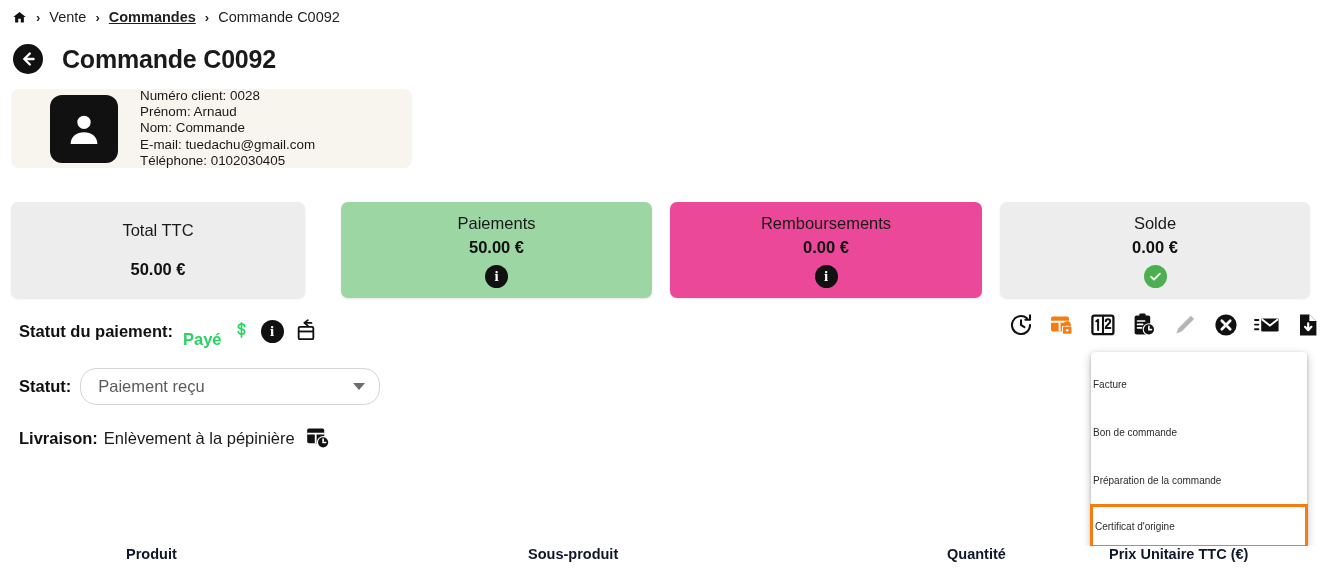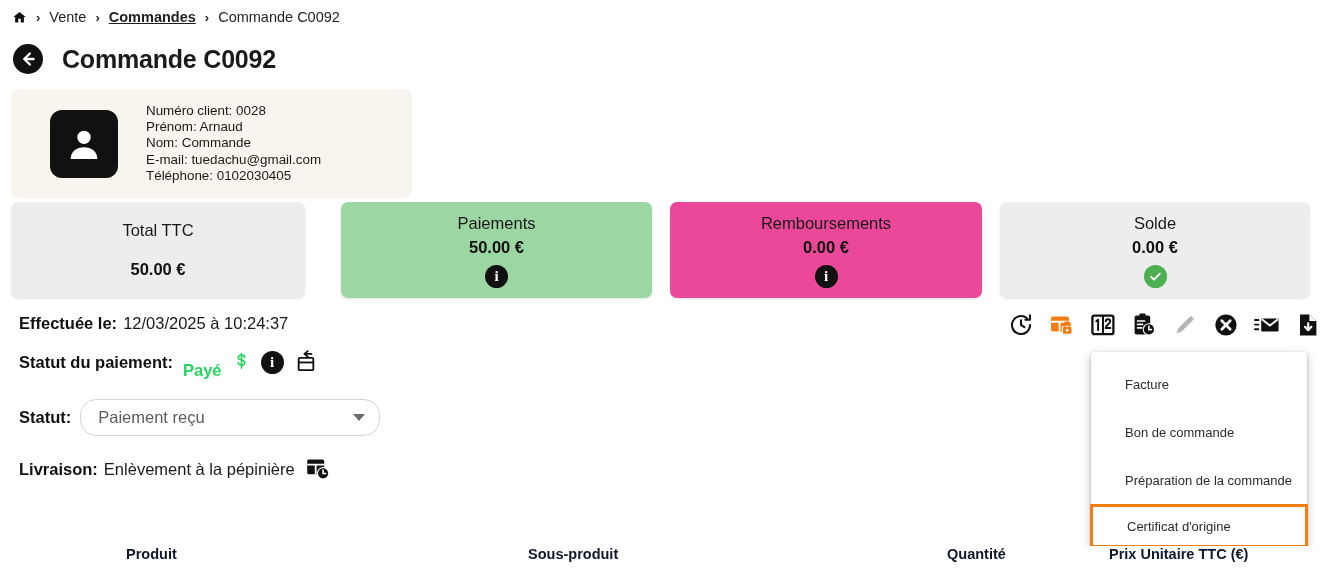--- a/index.html
+++ b/index.html
@@ -31,23 +31,23 @@
   .back-btn {
     width: 30px; height: 30px; border-radius: 50%;
     background: #111111; display: flex; align-items: center; justify-content: center;
     cursor: pointer; flex: none;
   }
   .page-title { font-size: 25px; font-weight: 700; letter-spacing: -0.2px; }
 
   
   .cust-card {
     position: absolute; left: 11px; top: 89px;
-    width: 401px; height: 109px;
+    width: 401px; height: 79px;
     background: #f7f5ee; border-radius: 8px;
-    display: flex; align-items: center; gap: 28px;
+    display: flex; align-items: center; gap: 22px;
     padding-left: 39px;
   }
   .cust-avatar {
     width: 68px; height: 68px; border-radius: 12px; background: #111111;
     display: flex; align-items: center; justify-content: center; flex: none;
   }
   .cust-lines { font-size: 13.4px; line-height: 16.1px; color: #1a1a1a; }
 
   
   .kpi {
@@ -104,21 +104,21 @@
 
   
   .menu {
     position: absolute; left: 1091px; top: 352px; width: 216px;
     background: #fff; border-radius: 4px;
     box-shadow: 0 3px 10px rgba(0,0,0,.26), 0 1px 3px rgba(0,0,0,.18);
     padding: 8px 0 0 0;
   }
   .menu-item {
     height: 48px; display: flex; align-items: center;
-    padding-left: 34px; font-size: 13px; color: #2b2b2b; cursor: pointer;
+    padding-left: 2px; font-size: 10px; color: #2b2b2b; cursor: pointer;
   }
   .menu-item.hl {
     border: 3px solid #f57c11; height: 44px; background: #fff;
     margin: 0 -1px;
   }
 
   
   .thead {
     position: absolute; left: 0; top: 546px; width: 1321px; height: 39px;
     background: #ffffff;
@@ -196,24 +196,20 @@
     <span class="k-value">0.00 €</span>
     <span class="check-dot">
       <svg width="15" height="15" viewBox="0 0 24 24" fill="none">
           <path d="M5 12.5l4.5 4.5L19 7.5" stroke="#fff" stroke-width="3" stroke-linecap="round" stroke-linejoin="round"></path>
         </svg>
     </span>
   </div>
 
   <div class="details">
 
-    <div class="d-row">
-      <span class="d-key">Effectuée le:</span>
-      <span class="d-val">12/03/2025 à 10:24:37</span>
-    </div>
 
 
     <div class="d-row">
       <span class="d-key">Statut du paiement:</span>
       <span class="paid">Payé</span>
       <span class="d-icons">
         <span>
           <svg width="17" height="22" viewBox="0 0 24 24" fill="none">
               <path d="M12 2v20" stroke="#29d360" stroke-width="2.4" stroke-linecap="round"></path>
               <path d="M16.5 7c0-2-2-3.3-4.5-3.3S7.5 5 7.5 7s2 3 4.5 3.6 4.5 1.6 4.5 3.8-2 3.4-4.5 3.4S7.5 16.3 7.5 14.3" stroke="#29d360" stroke-width="2.4" stroke-linecap="round"></path>

